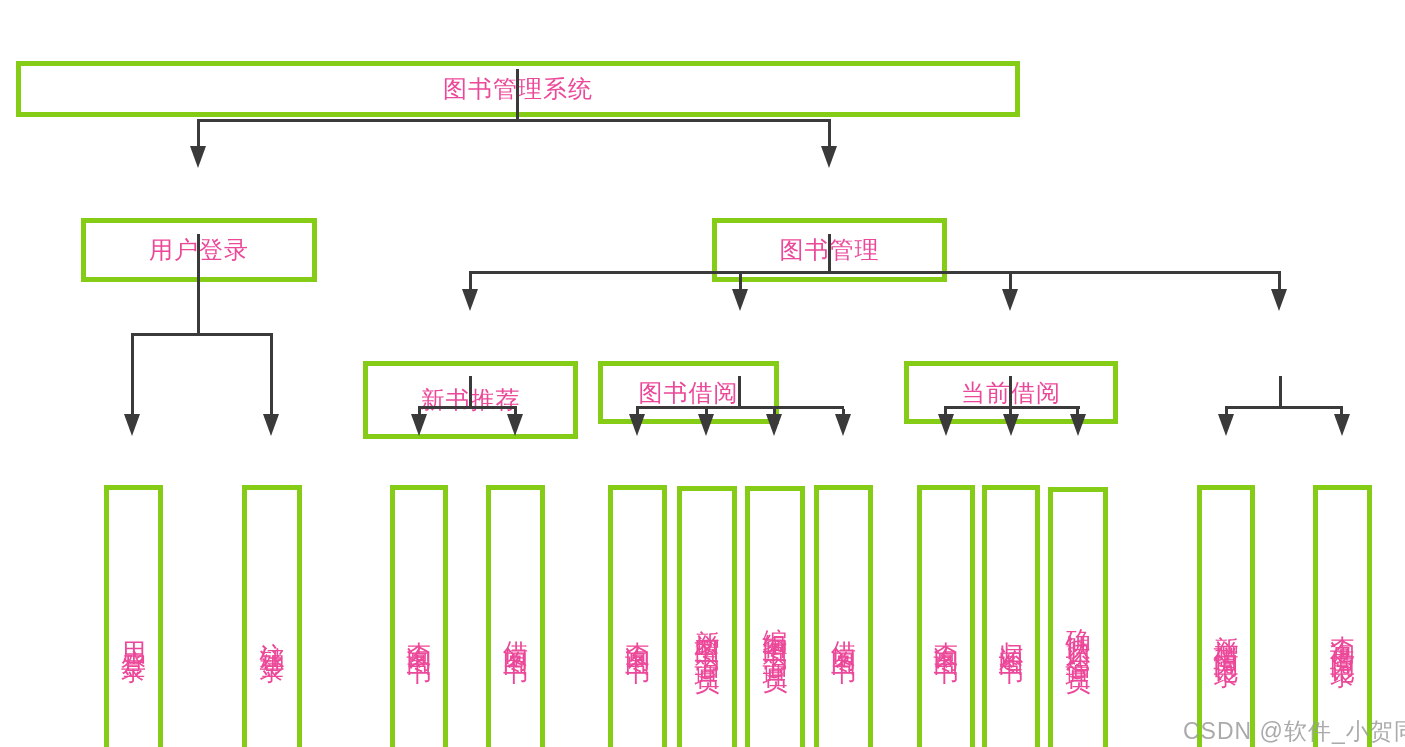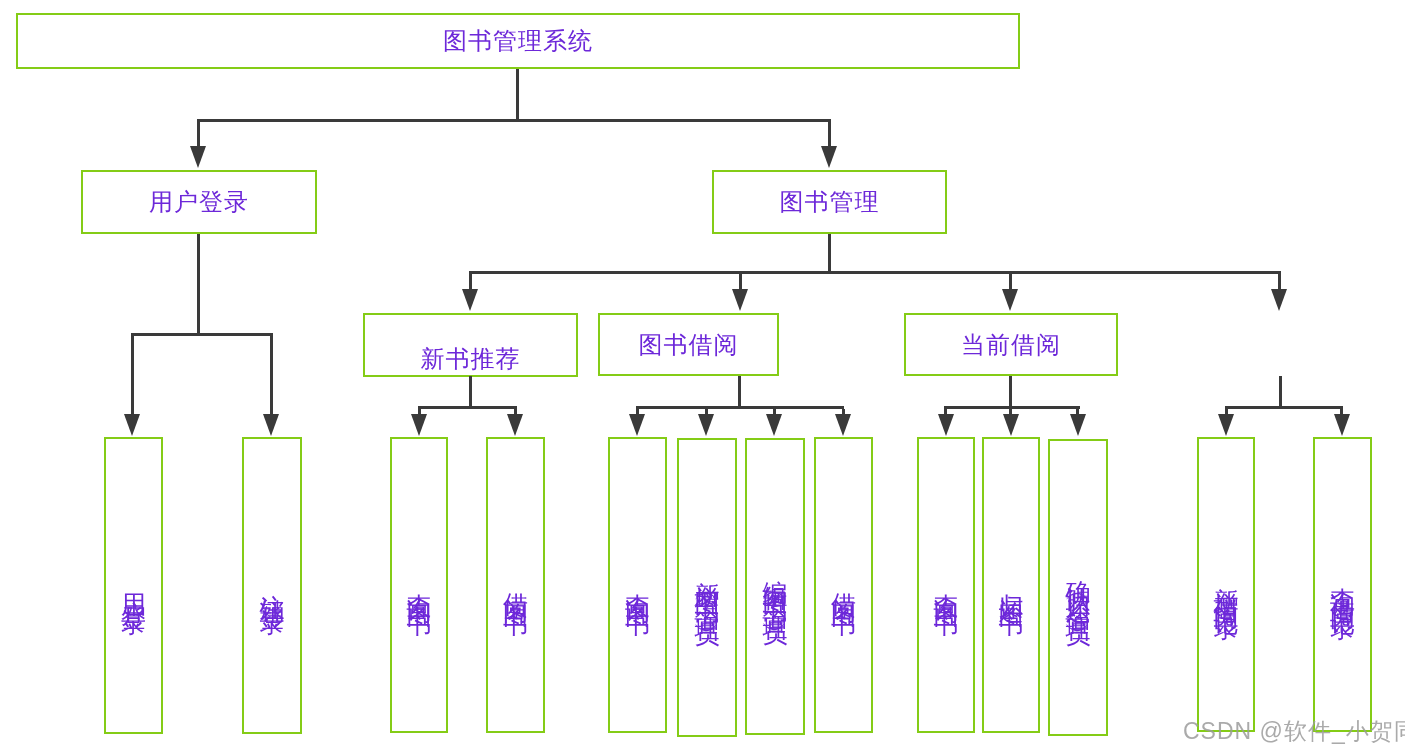--- a/index.html
+++ b/index.html
@@ -12,26 +12,27 @@
     position: relative;
     width: 1405px;
     height: 747px;
     background: #ffffff;
     overflow: hidden;
   }
   
   .node, .vnode {
     position: absolute;
     box-sizing: border-box;
-    border: 2px solid #84cc16;
+    border: 5px solid #84cc16;
     background: #ffffff;
     display: flex;
     align-items: center;
     justify-content: center;
-    color: #6d28d9;
+    color: #ec4899;
+    margin-top: 48px;
   }
   .node {
     font-size: 24px;
     letter-spacing: 1px;
     white-space: nowrap;
   }
   .vnode {
     writing-mode: vertical-rl;
     font-size: 25px;
     letter-spacing: 6px;
@@ -95,21 +96,21 @@
   <div class="line" style="left:469px; top:271px; width:812px; height:3px;"></div>
   <div class="line" style="left:469px; top:274px; width:3px; height:17px;"></div>
   <div class="line" style="left:739px; top:274px; width:3px; height:17px;"></div>
   <div class="line" style="left:1009px; top:274px; width:3px; height:17px;"></div>
   <div class="line" style="left:1278px; top:274px; width:3px; height:17px;"></div>
   <div class="arrow-down" style="left:462px; top:289px;"></div>
   <div class="arrow-down" style="left:732px; top:289px;"></div>
   <div class="arrow-down" style="left:1002px; top:289px;"></div>
   <div class="arrow-down" style="left:1271px; top:289px;"></div>
 
-  <div class="node" style="left:363px; top:313px; width:215px; height:64px;align-items:flex-end;">
+  <div class="node" style="left:363px; top:313px; width:215px; height:78px;">
     <span>新书推荐</span>
   </div>
   <div class="node" style="left:598px; top:313px; width:181px; height:63px;text-align:center;">
     <span>图书借阅</span>
   </div>
   <div class="node" style="left:904px; top:313px; width:214px; height:63px;">
     <span>当前借阅</span>
   </div>
 
   <div class="line" style="left:469px; top:376px; width:3px; height:33px;"></div>

